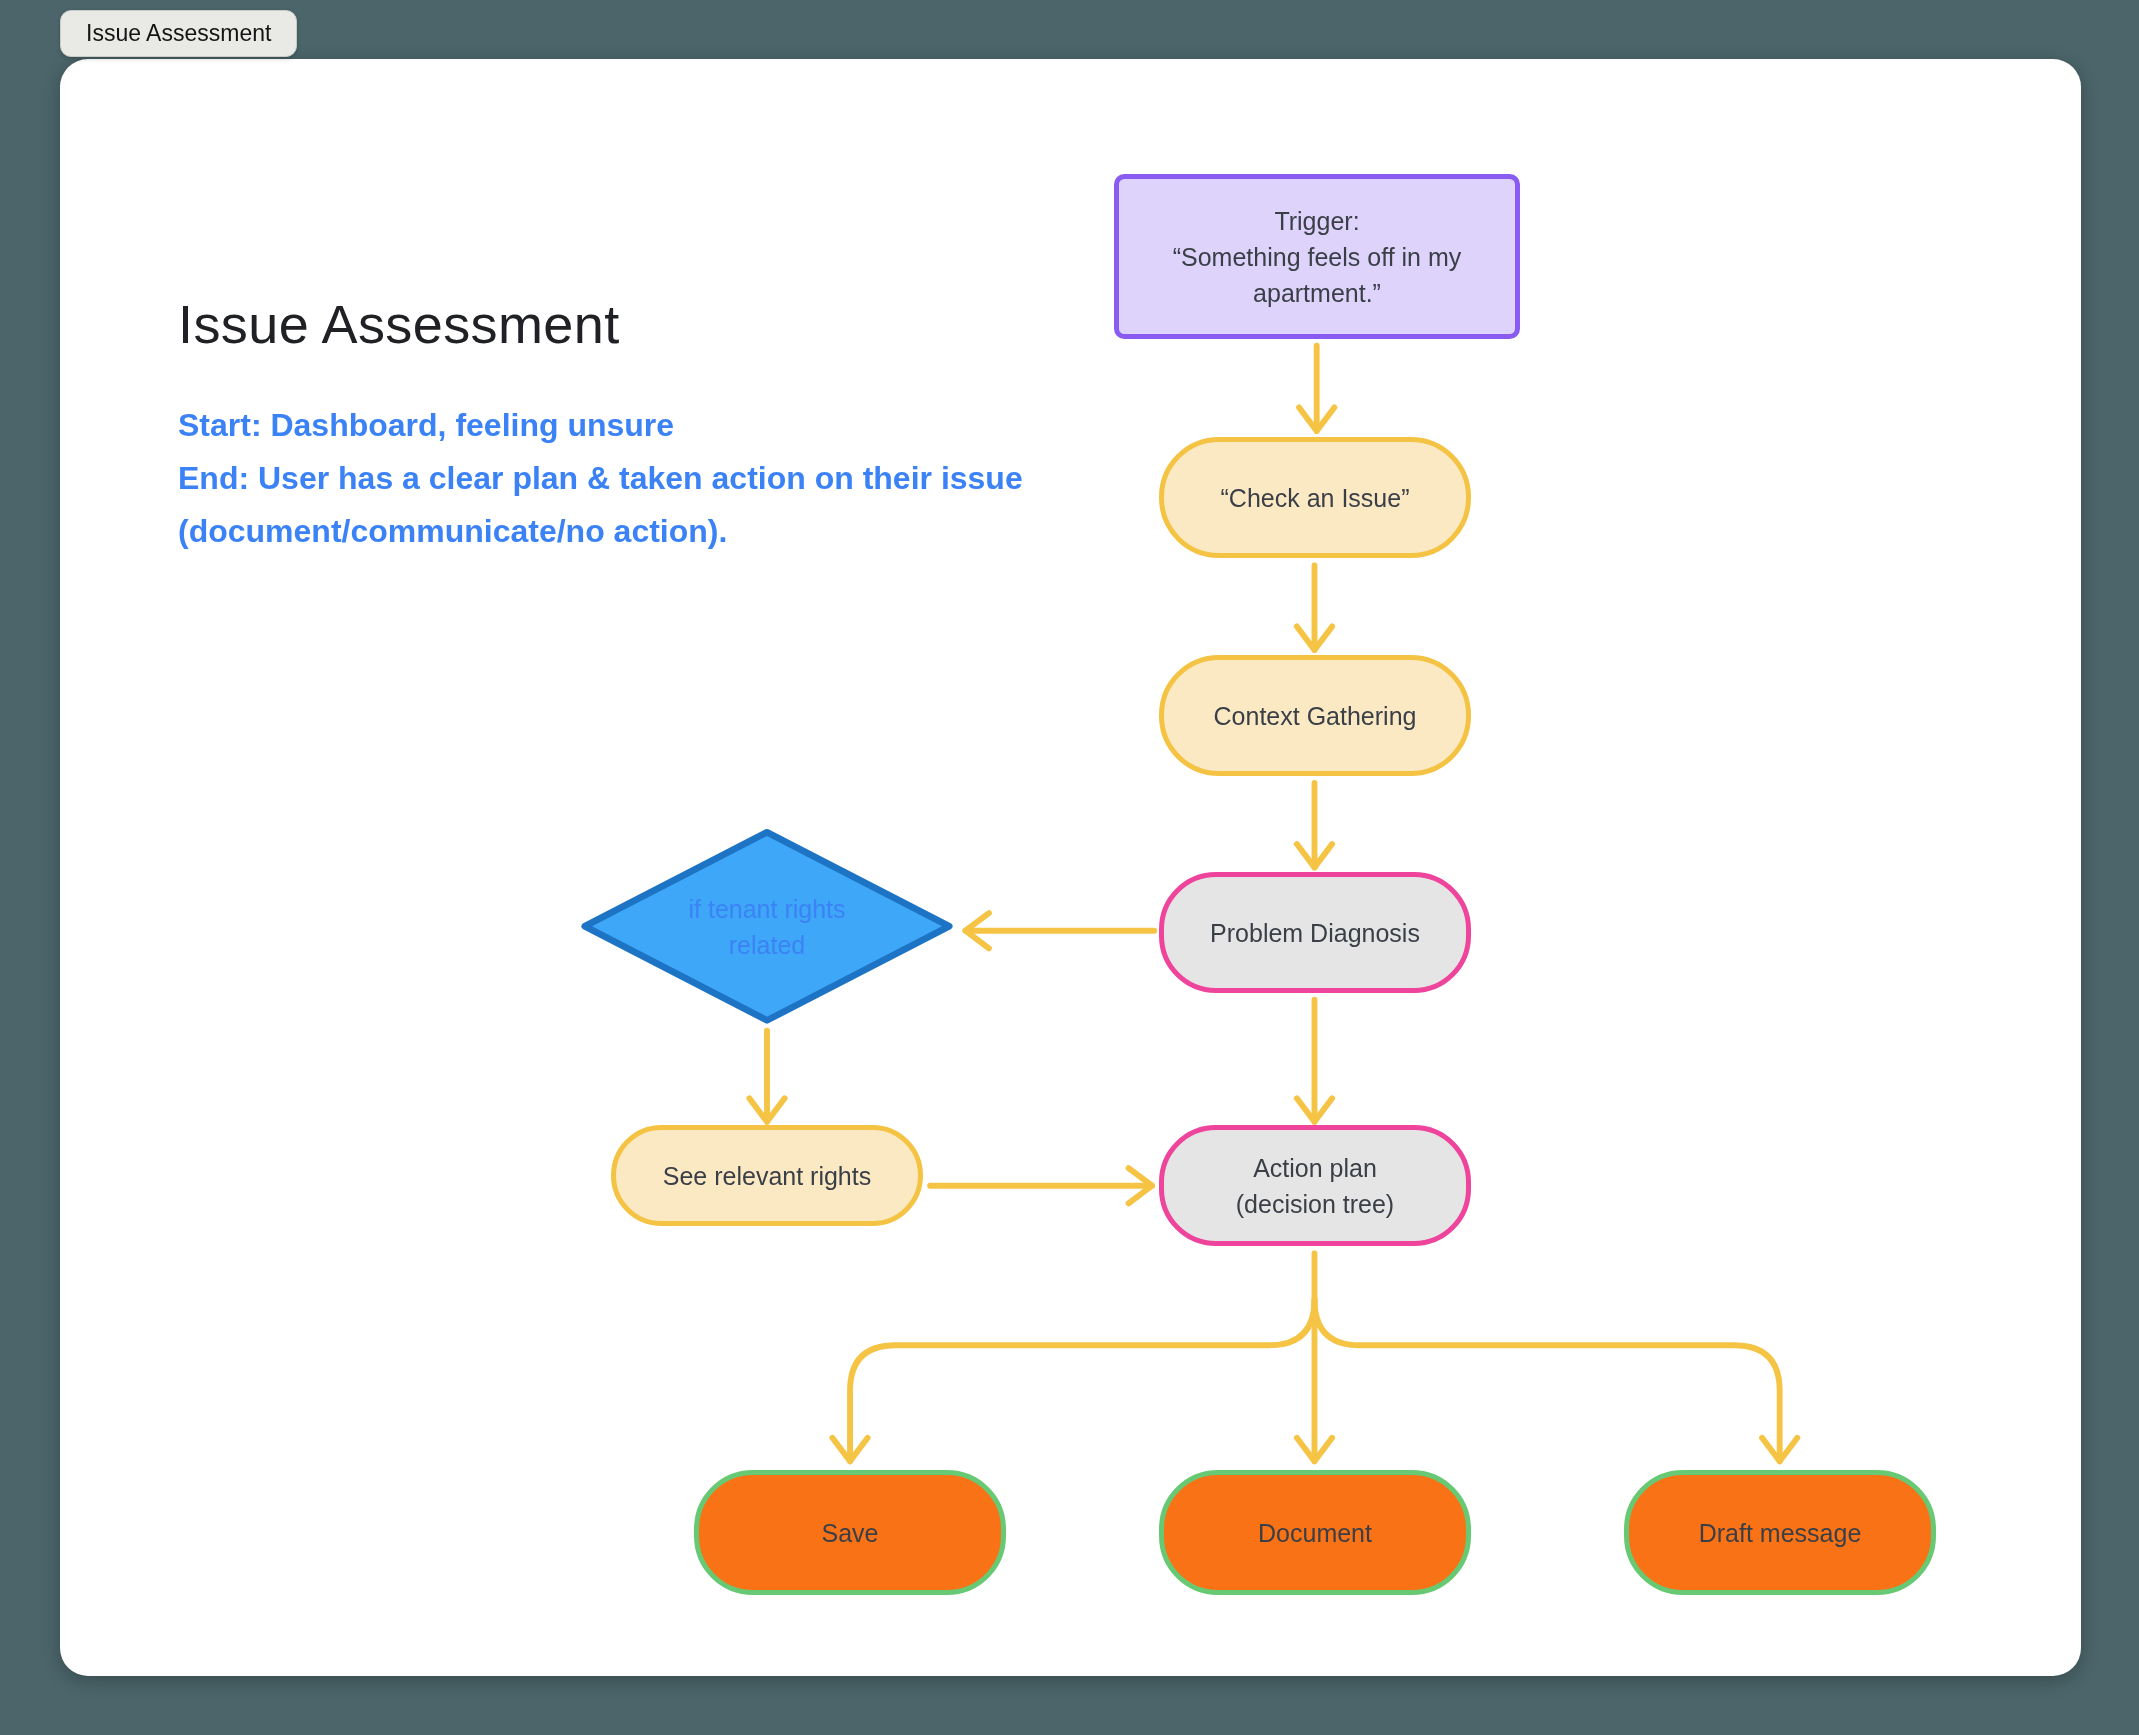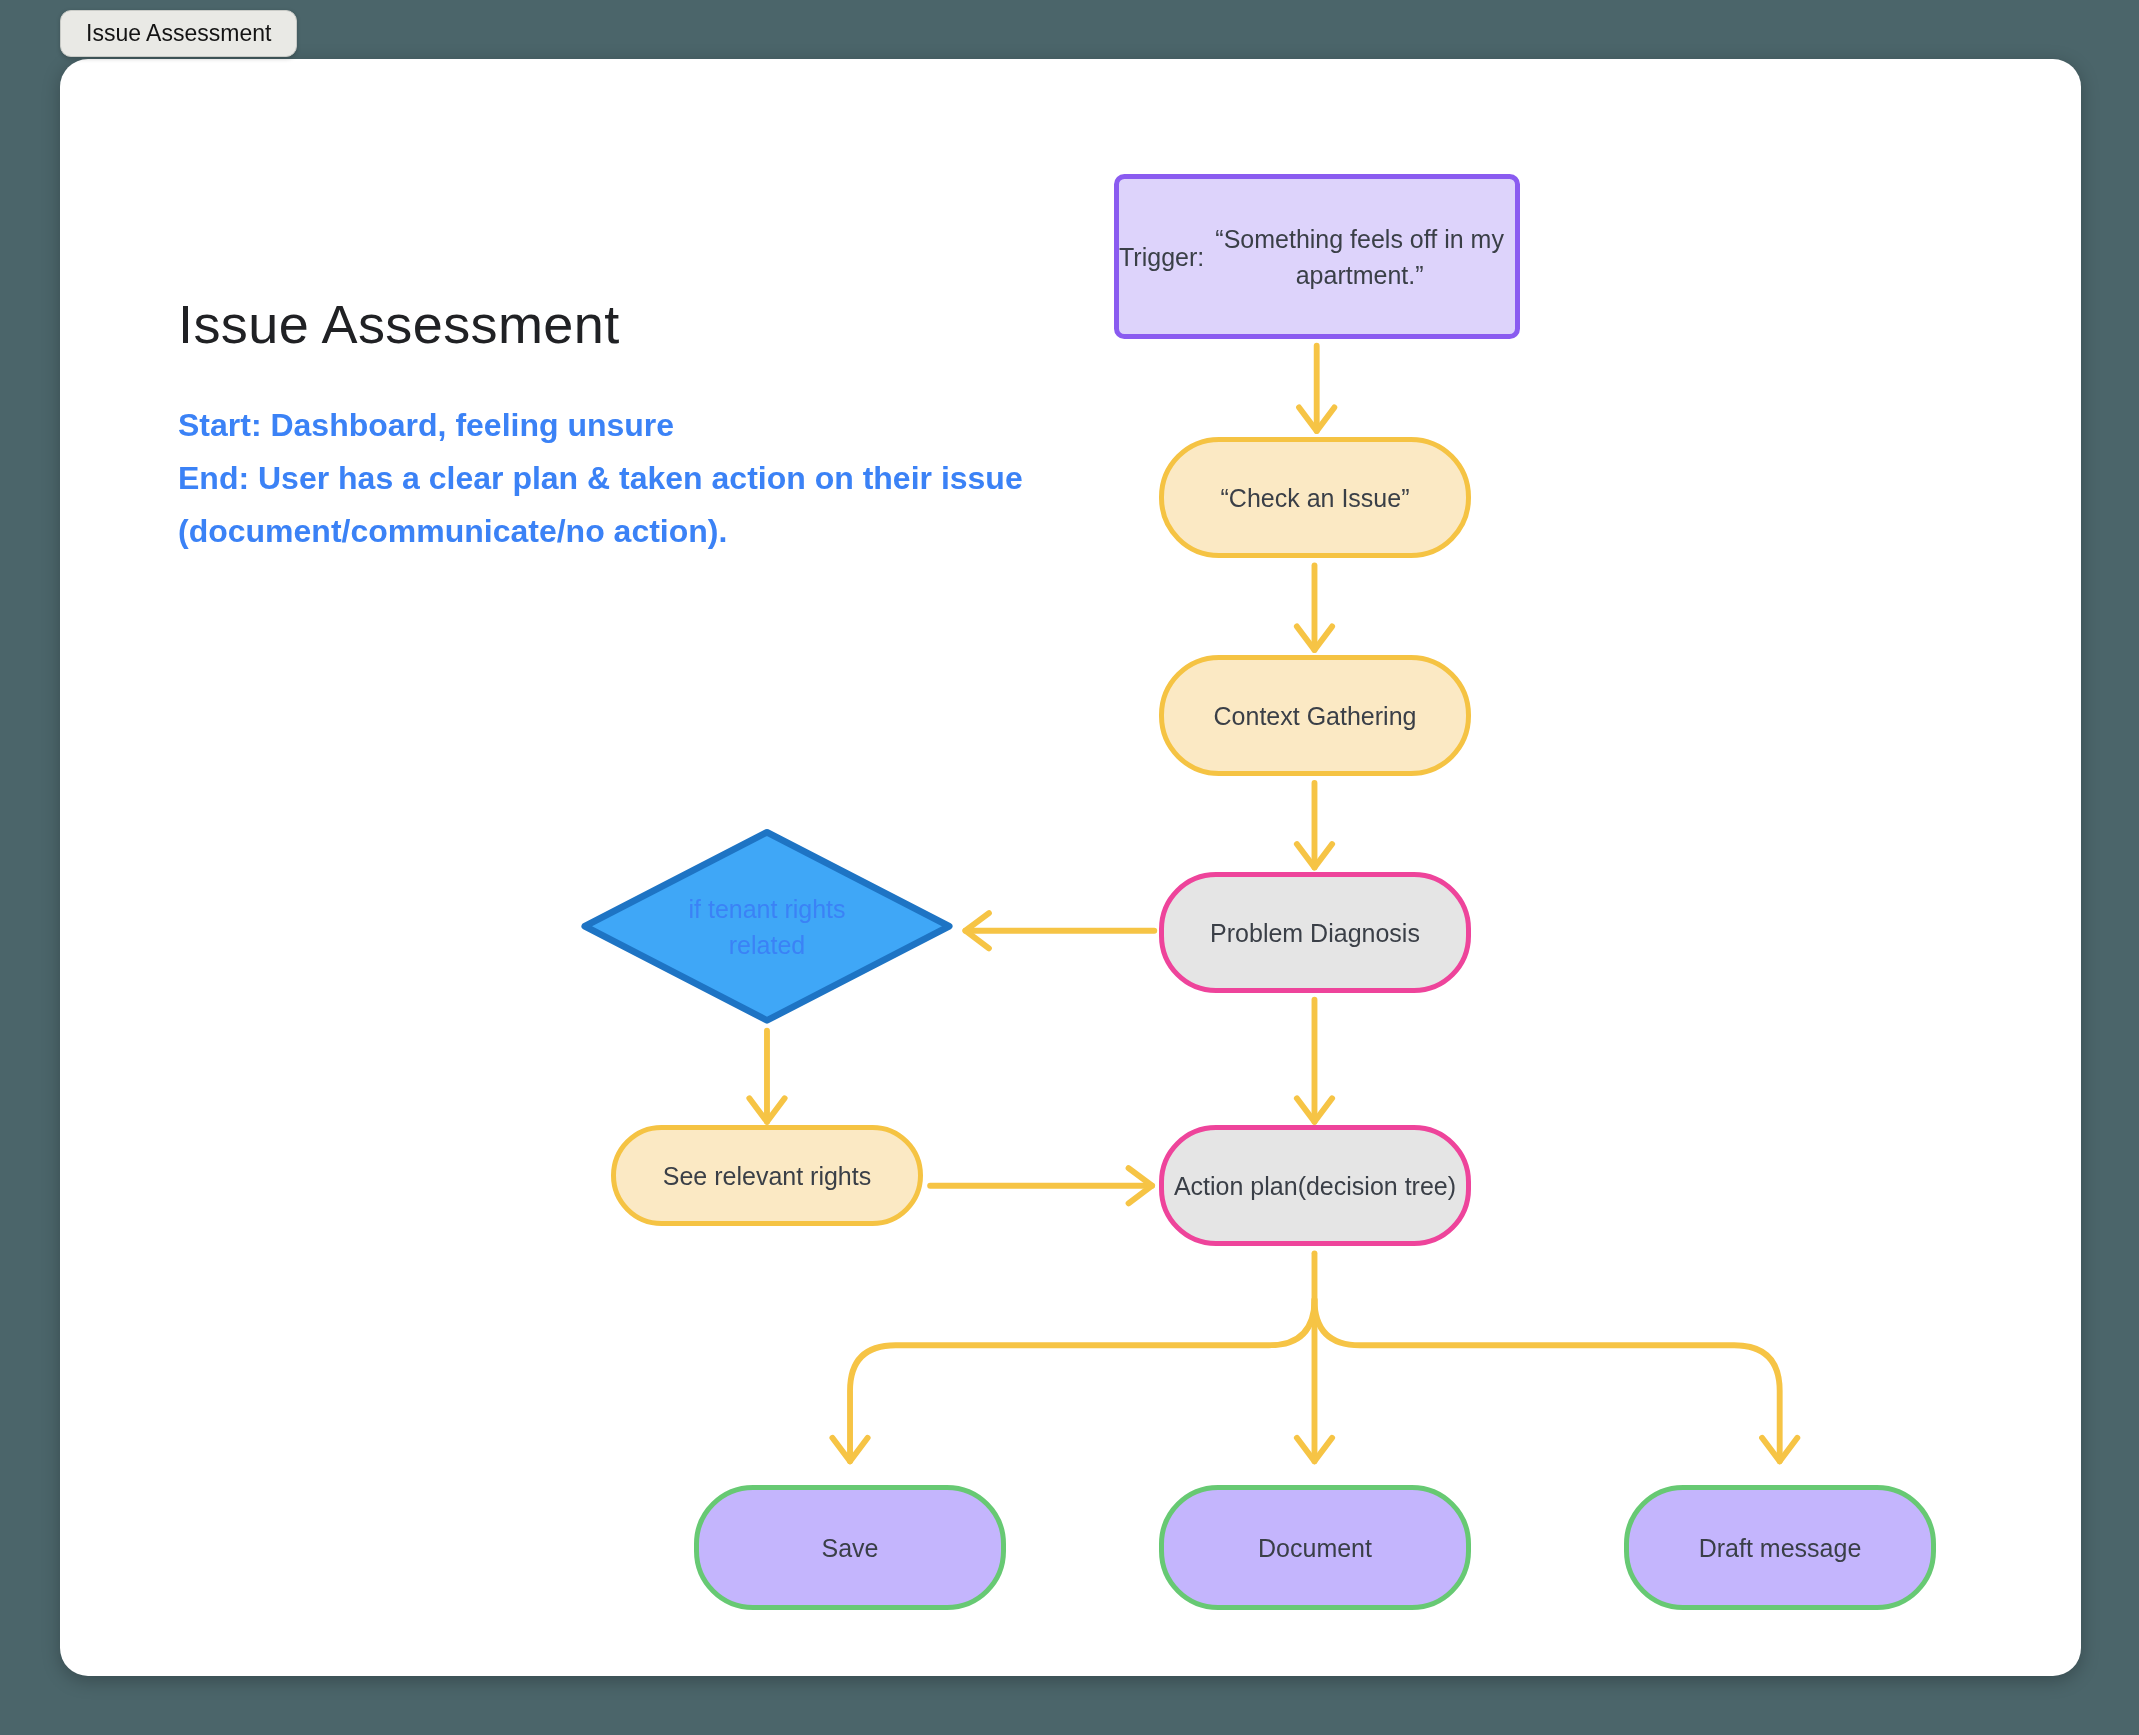--- a/index.html
+++ b/index.html
@@ -36,36 +36,36 @@
   }
   .page-desc {
     position:absolute; left:118px; top:340px;
     width:860px;
     font-size:32px; font-weight:700; color:#3b82f6;
     line-height:53px;
   }
   .edges-layer { position:absolute; left:0; top:0; }
   .node {
     position:absolute;
-    display:flex; flex-direction:row;
+    display:flex; flex-direction:column;
     align-items:center; justify-content:center;
     text-align:center;
     font-size:25px; line-height:36px; color:#3A3F47;
   }
   .node-rect {
     background:#DDD3FB; border:5.9px solid #8A5BF0; border-radius:10.3px;
   }
   .node-yellow {
     background:#FBE9C4; border:5.1px solid #F5C343; border-radius:60px;
   }
   .node-pink {
     background:#e5e5e5; border:5.1px solid #EE449B; border-radius:57px;
   }
   .node-green {
-    background:#c4b5fd; border:5.1px solid #67C973; border-radius:59px;margin-top:15px;
+    background:#f97316; border:5.1px solid #67C973; border-radius:59px;
   }
   .diamond-label {
     position:absolute; left:597px; top:816px;
     width:220px; height:103px;
     display:flex; align-items:center; justify-content:center;
     text-align:center;
     font-size:25px; line-height:36px; color:#3b82f6;
   }
   .quote-wrap { display:block; max-width:362px; }
 </style>

